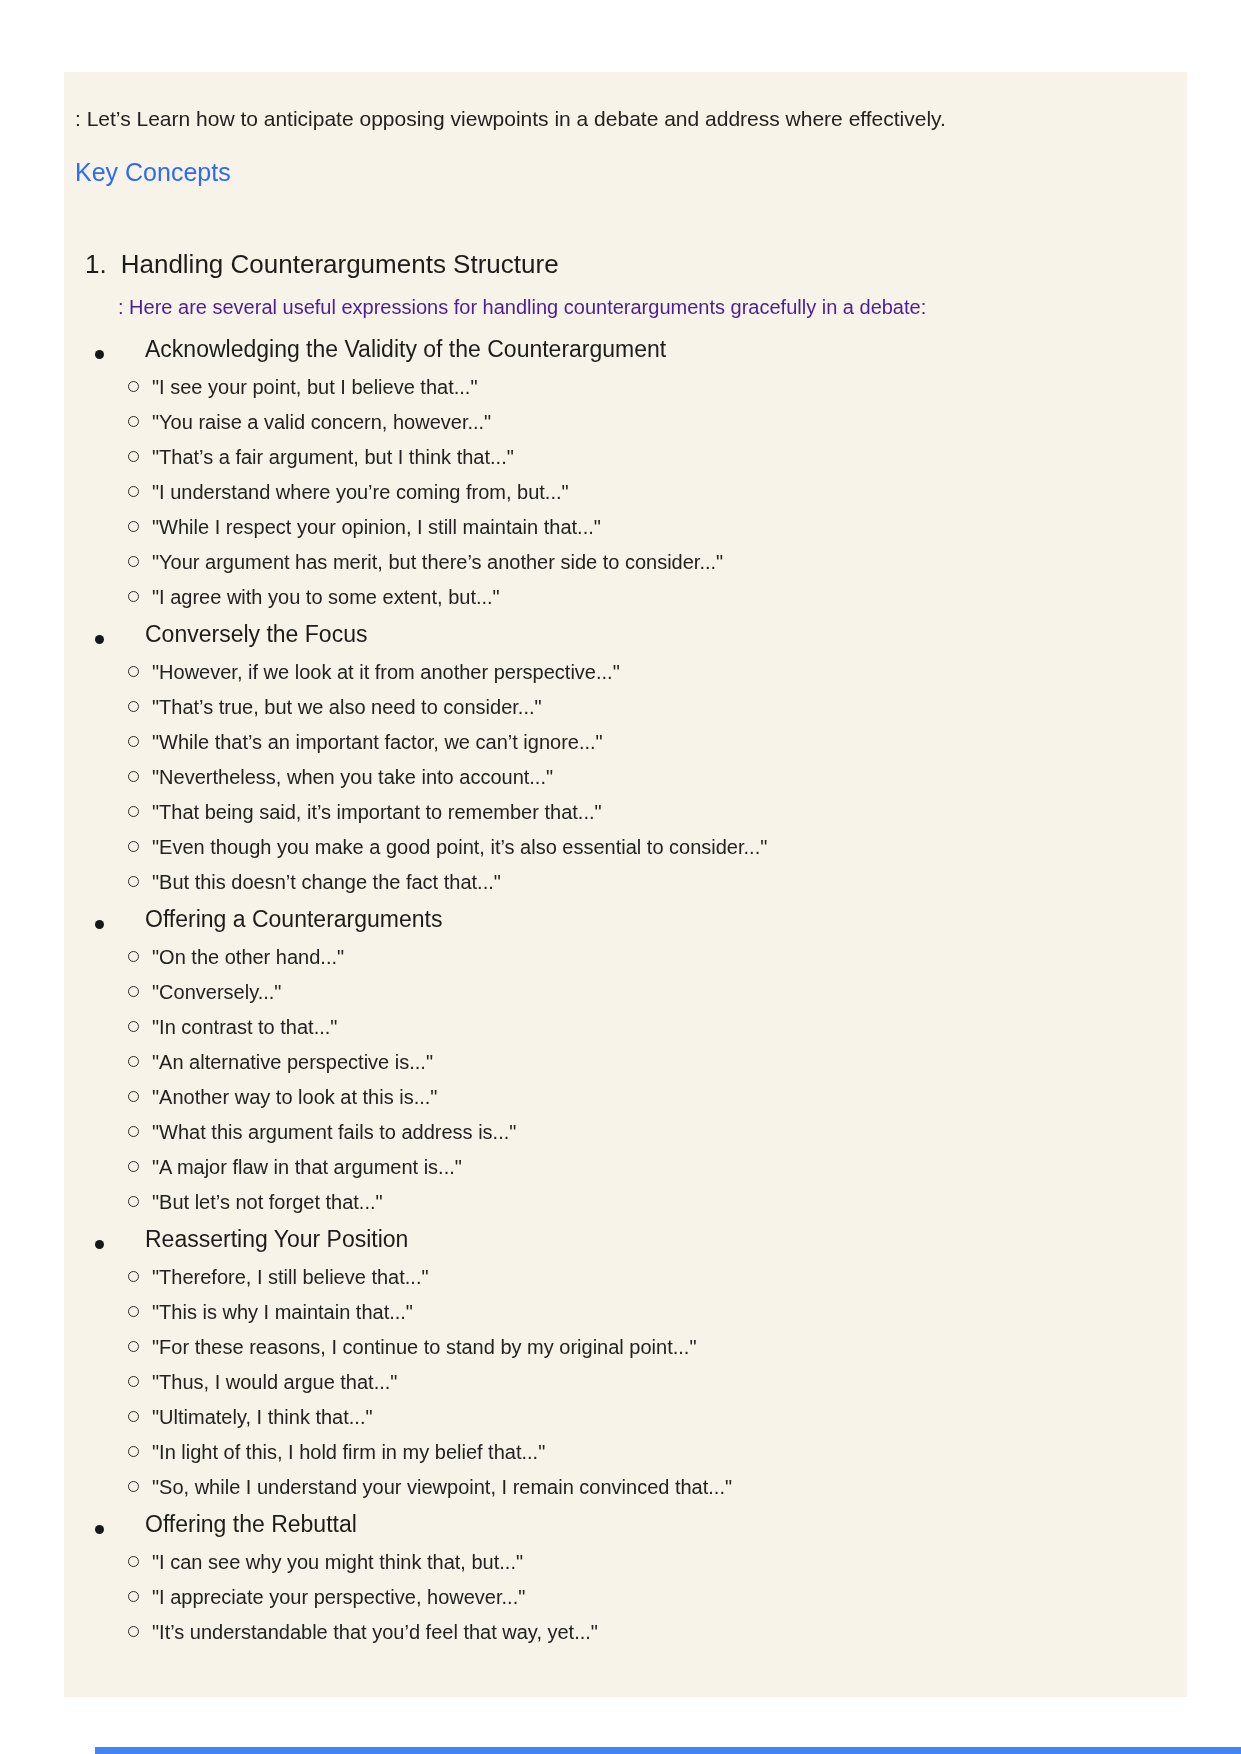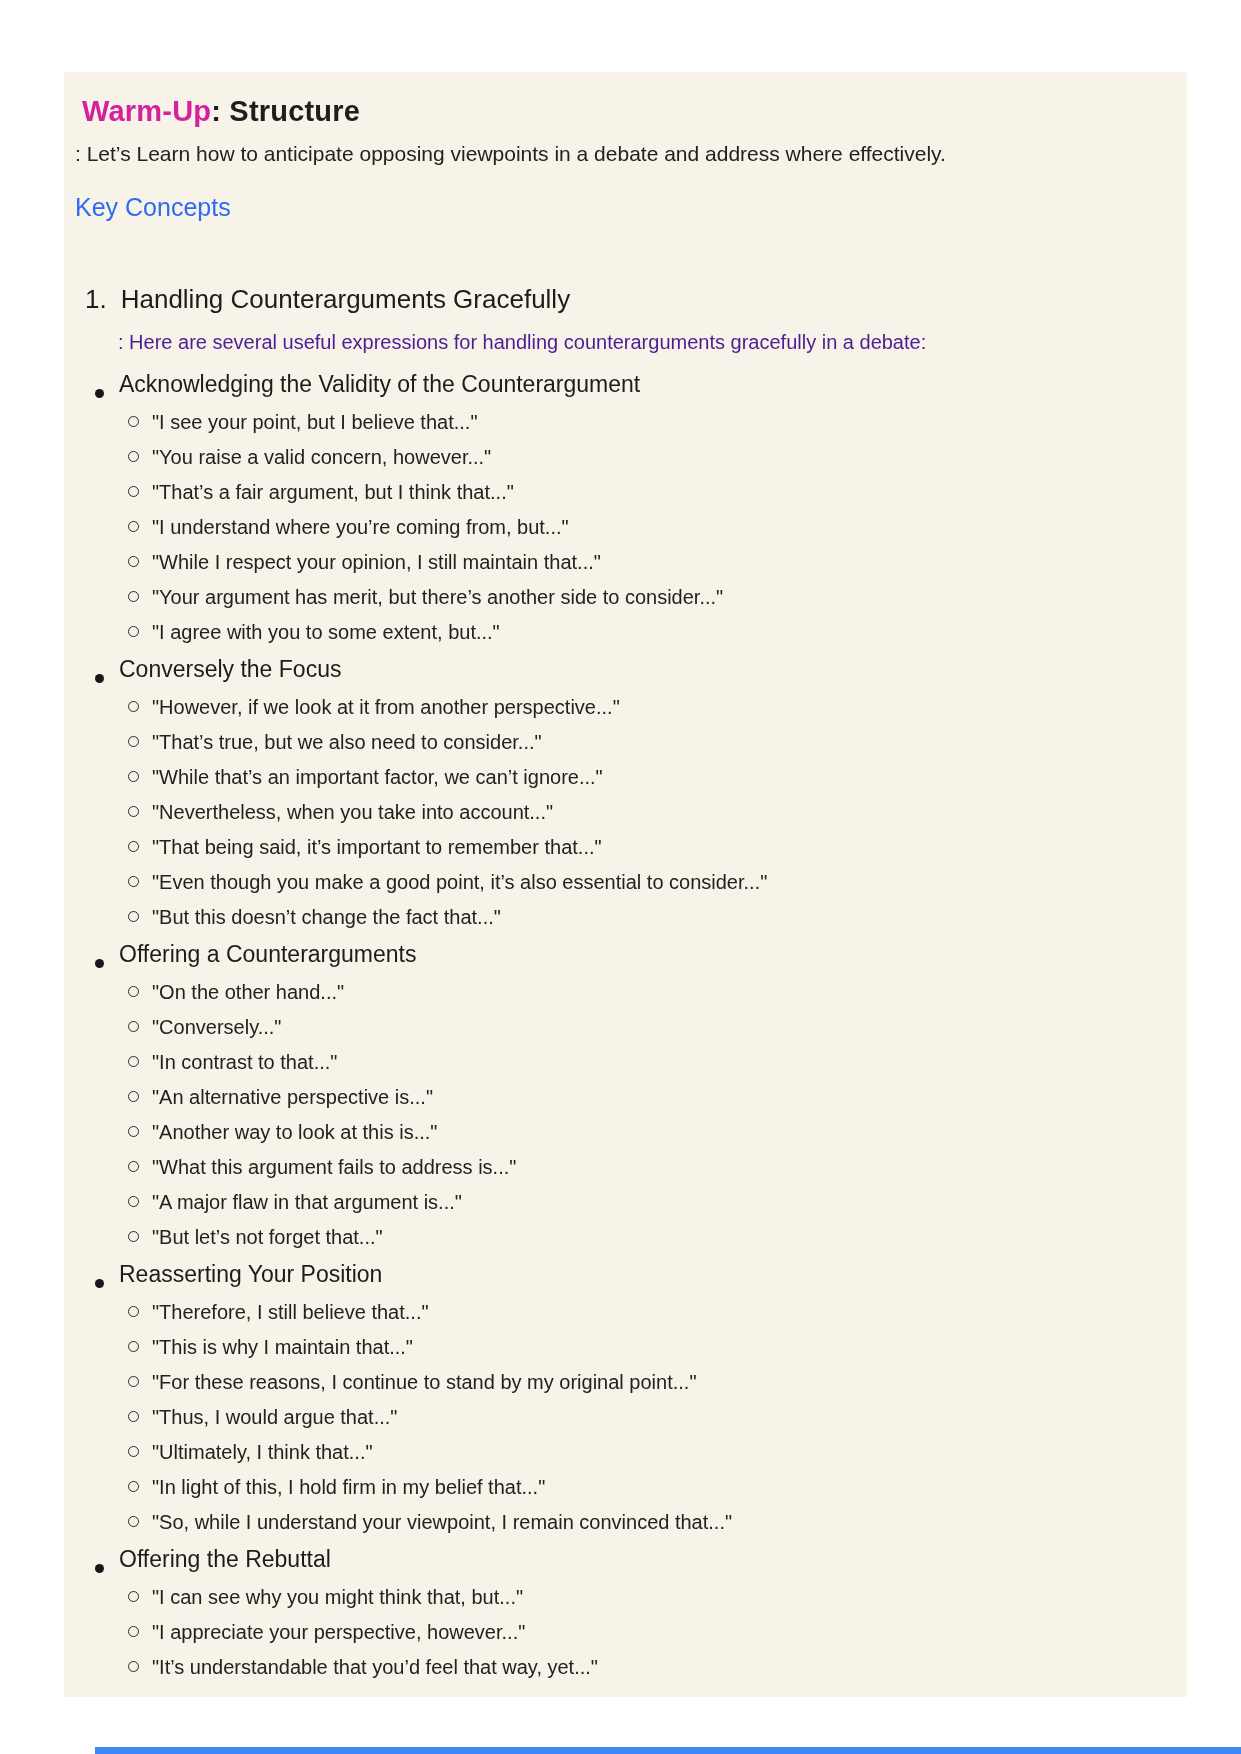--- a/index.html
+++ b/index.html
@@ -52,25 +52,26 @@
   }
   .section-head .num { display: inline-block; margin-right: 14px; }
   .intro {
     margin: 15px 0 16px 43px;
     font-size: 20px;
     line-height: 24px;
     color: #4c1d95;
   }
   .cat-head {
     display: flex;
-    align-items: flex-end;
+    align-items: center;
     margin: 3px 0 12px 0;
     font-size: 23px;
     line-height: 28px;
     color: #1d1c1a;
+    gap: 26px;
   }
   .disc {
     width: 9px; height: 9px;
     background: #17161a;
     border-radius: 50%;
     margin: 10px 15px 0 20px;
     flex: none;
   }
   ul.phrases {
     list-style: none;
@@ -101,28 +102,27 @@
     height: 7px;
     background: #4285f4;
   }
 </style>
 </head>
 <body>
 
 <div class="canvas">
   <div class="panel" style="background: rgb(247, 243, 232);">
 
-    <h1 class="doc-title"><span class="hl" style="color: rgb(214, 33, 156);">Warm-Up</span><span>: Structure</span></h1>
 
     <p class="subtitle">: Let’s Learn how to anticipate opposing viewpoints in a debate and address where effectively.</p>
 
     <h2 class="key-concepts" style="color: rgb(46, 107, 242);">Key Concepts</h2>
 
     <div class="section-head">
-      <span class="num">1.</span><span>Handling Counterarguments Gracefully</span>
+      <span class="num">1.</span><span>Handling Counterarguments Structure</span>
     </div>
 
     <p class="intro">: Here are several useful expressions for handling counterarguments gracefully in a debate:</p>
 
     <div id="categories">
         <div class="cat-head">
           <span class="disc"></span>
           <span class="cat-title">Acknowledging the Validity of the Counterargument</span>
         </div>
         <ul class="phrases">

